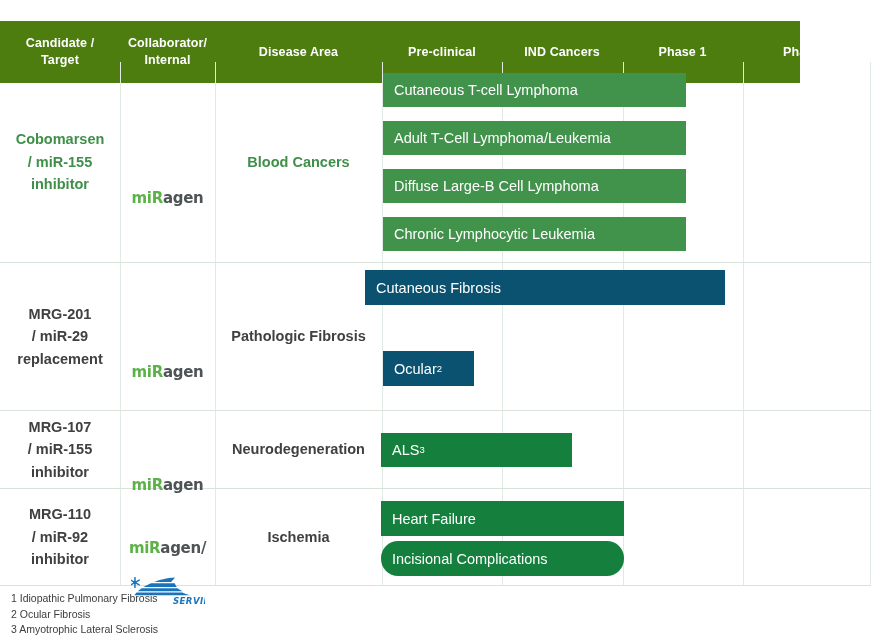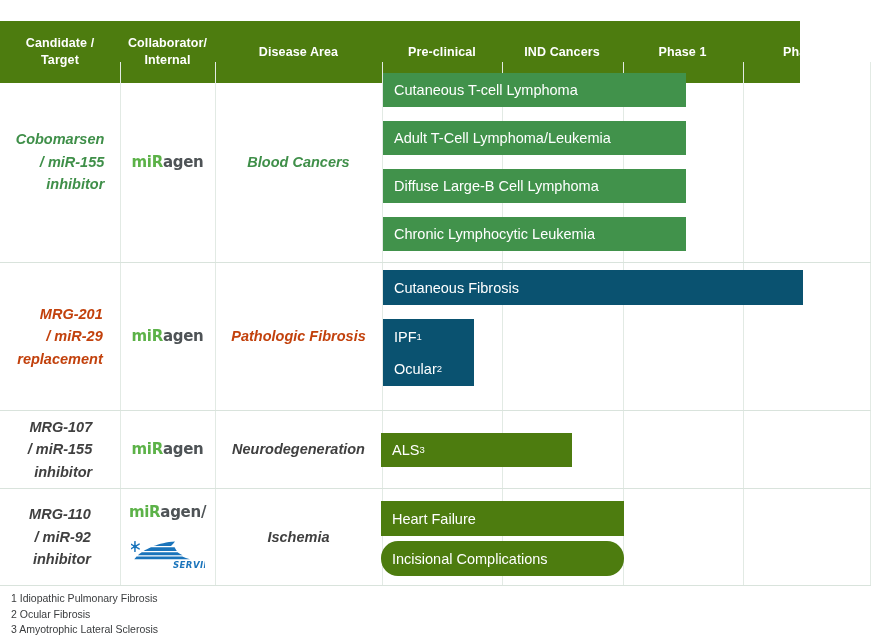--- a/index.html
+++ b/index.html
@@ -64,46 +64,46 @@
     height: 1px;
     background: #d9e3dc;
   }
 
   
   .cell {
     position: absolute;
     display: flex;
     align-items: center;
     justify-content: center;
-    text-align: right;
+    text-align: center;
     padding: 8px 6px;
-    font-style: italic;
   }
   .cand {
     font-weight: bold;
     font-size: 14.5px;
     line-height: 1.55;
   }
   .area {
     font-weight: bold;
     font-size: 14.5px;
     line-height: 1.4;
   }
   .c-green { color: #3f8f49; }
-  .c-navy  { color: #c2410c; }
+  .c-navy  { color: #404040; }
   .c-dark  { color: #404040; }
 
   
   .logo-wrap {
     position: absolute;
     display: flex;
     flex-direction: column;
     align-items: center;
     justify-content: center;
     gap: 4px;
+    margin-top: 36px;
   }
   .miragen {
     font-family: "DejaVu Sans", sans-serif;
     font-weight: bold;
     font-size: 15px;
     letter-spacing: -0.3px;
     white-space: nowrap;
     line-height: 1;
   }
   .miragen .mi { color: #5cb248; }
@@ -126,21 +126,21 @@
     align-items: center;
     color: #ffffff;
     font-size: 14.5px;
     padding-left: 11px;
     font-family: "Liberation Sans", sans-serif;
     white-space: nowrap;
   }
   .bar sup { font-size: 9.5px; vertical-align: super; line-height: 0; }
   .bar-green { background: #41924b; }
   .bar-blue  { background: #0a5270; }
-  .bar-gray  { background: #4d7c0f; }
+  .bar-gray  { background: #15803d; }
 
   
   .footnotes {
     position: absolute;
     left: 11px;
     top: 591px;
     font-size: 10.5px;
     color: #3a3c3e;
     line-height: 1.48;
   }
@@ -218,26 +218,22 @@
       <span>replacement</span>
     </div>
   </div>
 
   <div class="logo-wrap" style="left:120px; top:263px; width:95px; height:147px;">
     <div class="miragen"><span class="mi">mi</span><span class="rr">R</span><span class="agen">agen</span></div>
   </div>
 
   <div class="cell area c-navy" style="left:215px; top:263px; width:167px; height:147px;">Pathologic Fibrosis</div>
 
-  <div class="bar bar-blue" style="left:383px; top:270px; width:420px; height:35px;">
+  <div class="bar bar-blue" style="left:365px; top:270px; width:360px; height:35px;">
     <span>Cutaneous Fibrosis</span>
-  </div>
-  <div class="bar bar-blue" style="left:383px; top:319px; width:91px; height:35px;">
-    <span>IPF</span>
-      <sup>1</sup>
   </div>
   <div class="bar bar-blue" style="left:383px; top:351px; width:91px; height:35px;">
     <span>Ocular</span>
       <sup>2</sup>
   </div>
 
   <div class="cell cand c-dark" style="left:0px; top:411px; width:120px; height:77px;">
     <div>
       <span>MRG-107</span><br>
       <span>/ miR-155</span><br>

